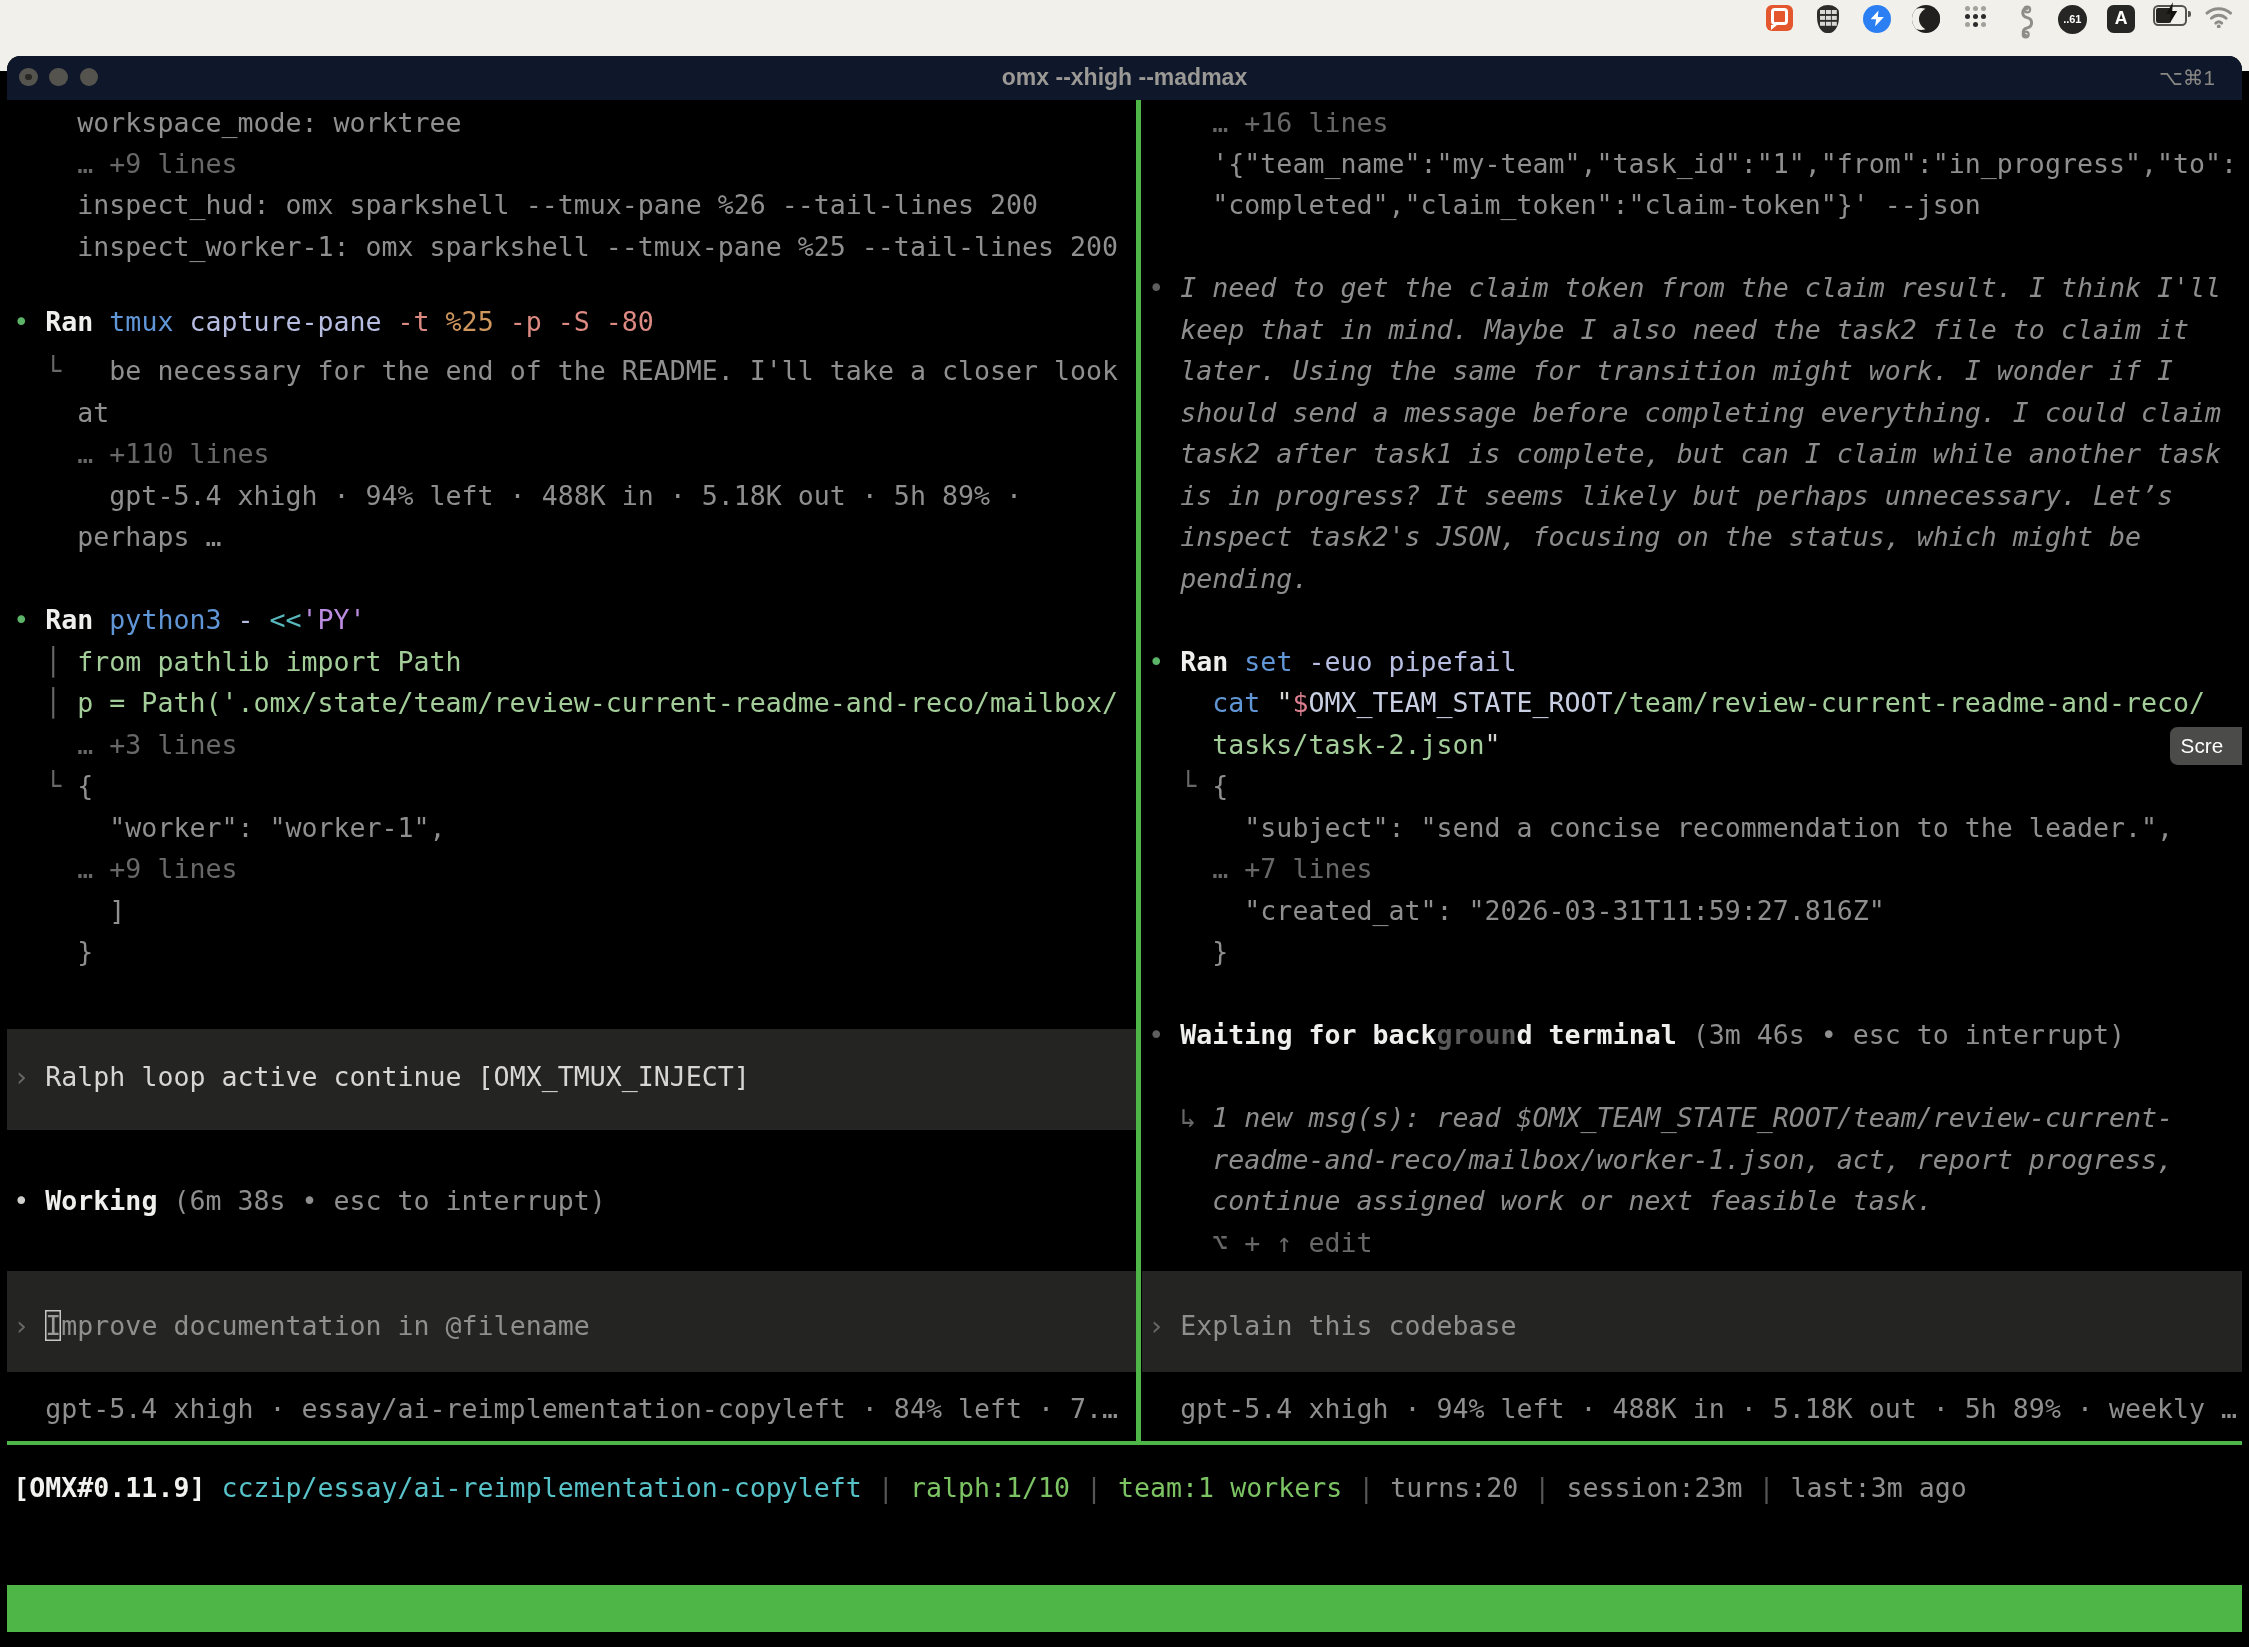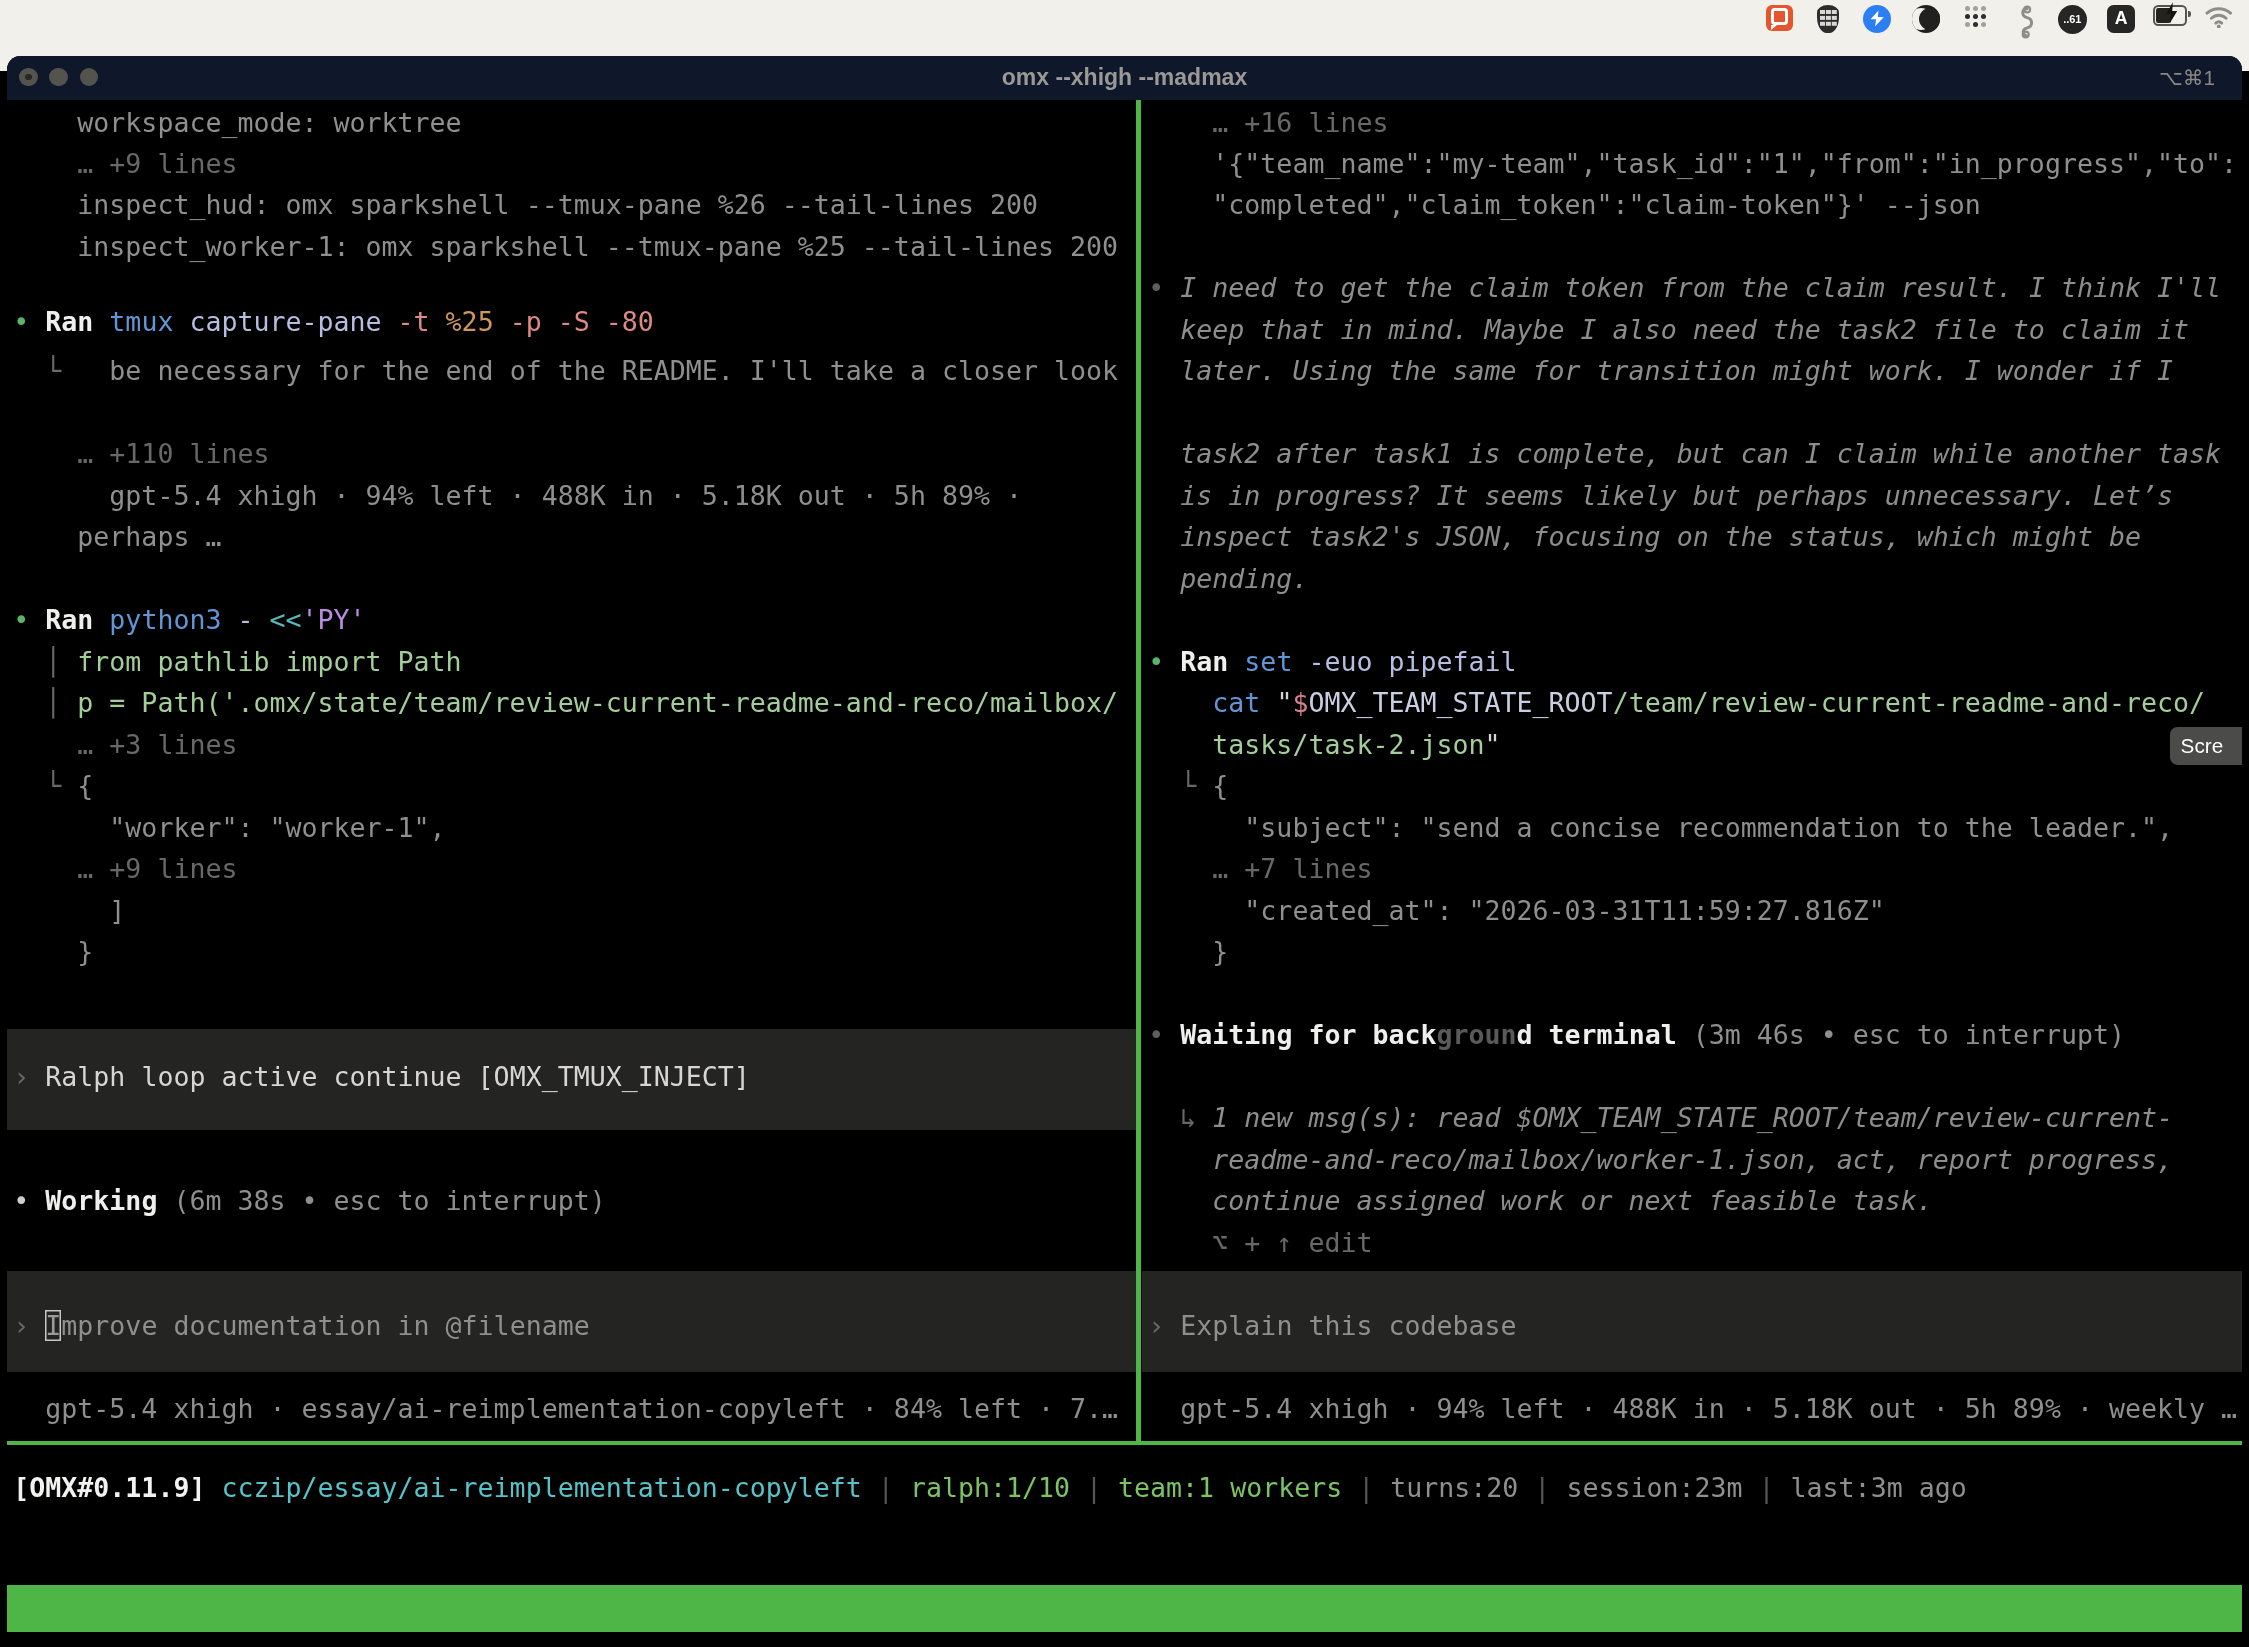--- a/index.html
+++ b/index.html
@@ -155,20 +155,21 @@
     <div class="band band-prompt-l"></div>
     <div class="band band-prompt-r"></div>
 
     <div class="pane" style="left:0;width:1129px;">
         <div class="tline" style="top: 1.5px;"><span class="c-gray">    workspace_mode: worktree</span></div>
         <div class="tline" style="top: 43px;"><span class="c-dim">    … +9 lines</span></div>
         <div class="tline" style="top: 84px;"><span class="c-gray">    inspect_hud: omx sparkshell --tmux-pane %26 --tail-lines 200</span></div>
         <div class="tline" style="top: 126px;"><span class="c-gray">    inspect_worker-1: omx sparkshell --tmux-pane %25 --tail-lines 200</span></div>
         <div class="tline" style="top: 201px;"><span class="c-bg">• </span><span class="c-wb">Ran </span><span class="c-blue">tmux </span><span class="c-peri">capture-pane </span><span class="c-pink">-t </span><span class="c-orange">%25 </span><span class="c-pink">-p -S -80</span></div>
         <div class="tline" style="top: 250px;"><span class="c-dim">  └</span><span class="c-gray">   be necessary for the end of the README. I'll take a closer look</span></div>
+        <div class="tline" style="top: 292px;"><span class="c-gray">    at</span></div>
         <div class="tline" style="top: 333px;"><span class="c-dim">    … +110 lines</span></div>
         <div class="tline" style="top: 375px;"><span class="c-gray">      gpt-5.4 xhigh · 94% left · 488K in · 5.18K out · 5h 89% ·</span></div>
         <div class="tline" style="top: 416px;"><span class="c-gray">    perhaps …</span></div>
         <div class="tline" style="top: 499px;"><span class="c-bg">• </span><span class="c-wb">Ran </span><span class="c-blue">python3 </span><span class="c-peri">- </span><span class="c-teal">&lt;&lt;</span><span class="c-purple">'PY'</span></div>
         <div class="tline" style="top: 541px;"><span class="c-dim">  │ </span><span class="c-green">from pathlib import Path</span></div>
         <div class="tline" style="top: 582px;"><span class="c-dim">  │ </span><span class="c-green">p = Path('.omx/state/team/review-current-readme-and-reco/mailbox/</span></div>
         <div class="tline" style="top: 624px;"><span class="c-dim">    … +3 lines</span></div>
         <div class="tline" style="top: 665px;"><span class="c-dim">  └ </span><span class="c-gray">{</span></div>
         <div class="tline" style="top: 707px;"><span class="c-gray">      "worker": "worker-1",</span></div>
         <div class="tline" style="top: 748px;"><span class="c-dim">    … +9 lines</span></div>
@@ -180,20 +181,21 @@
         <div class="tline" style="top: 1288px;"><span class="c-gray">  gpt-5.4 xhigh · essay/ai-reimplementation-copyleft · 84% left · 7.…</span></div>
       </div>
     <div class="divider"></div>
     <div class="pane" style="left:1135px;right:0;">
         <div class="tline" style="top: 1.5px;"><span class="c-dim">    … +16 lines</span></div>
         <div class="tline" style="top: 43px;"><span class="c-gray">    '{"team_name":"my-team","task_id":"1","from":"in_progress","to":</span></div>
         <div class="tline" style="top: 84px;"><span class="c-gray">    "completed","claim_token":"claim-token"}' --json</span></div>
         <div class="tline" style="top: 167px;"><span class="c-dbul">• </span><span class="c-it">I need to get the claim token from the claim result. I think I'll</span></div>
         <div class="tline" style="top: 209px;"><span class="c-it">  keep that in mind. Maybe I also need the task2 file to claim it</span></div>
         <div class="tline" style="top: 250px;"><span class="c-it">  later. Using the same for transition might work. I wonder if I</span></div>
+        <div class="tline" style="top: 292px;"><span class="c-it">  should send a message before completing everything. I could claim</span></div>
         <div class="tline" style="top: 333px;"><span class="c-it">  task2 after task1 is complete, but can I claim while another task</span></div>
         <div class="tline" style="top: 375px;"><span class="c-it">  is in progress? It seems likely but perhaps unnecessary. Let’s</span></div>
         <div class="tline" style="top: 416px;"><span class="c-it">  inspect task2's JSON, focusing on the status, which might be</span></div>
         <div class="tline" style="top: 458px;"><span class="c-it">  pending.</span></div>
         <div class="tline" style="top: 541px;"><span class="c-bg">• </span><span class="c-wb">Ran </span><span class="c-blue">set </span><span class="c-peri">-euo pipefail</span></div>
         <div class="tline" style="top: 582px;"><span class="c-gray">    </span><span class="c-blue">cat </span><span class="c-wq">"</span><span class="c-dollar">$</span><span class="c-var">OMX_TEAM_STATE_ROOT</span><span class="c-green">/team/review-current-readme-and-reco/</span></div>
         <div class="tline" style="top: 624px;"><span class="c-gray">    </span><span class="c-green">tasks/task-2.json</span><span class="c-wq">"</span></div>
         <div class="tline" style="top: 665px;"><span class="c-dim">  └ </span><span class="c-gray">{</span></div>
         <div class="tline" style="top: 707px;"><span class="c-gray">      "subject": "send a concise recommendation to the leader.",</span></div>
         <div class="tline" style="top: 748px;"><span class="c-dim">    … +7 lines</span></div>

